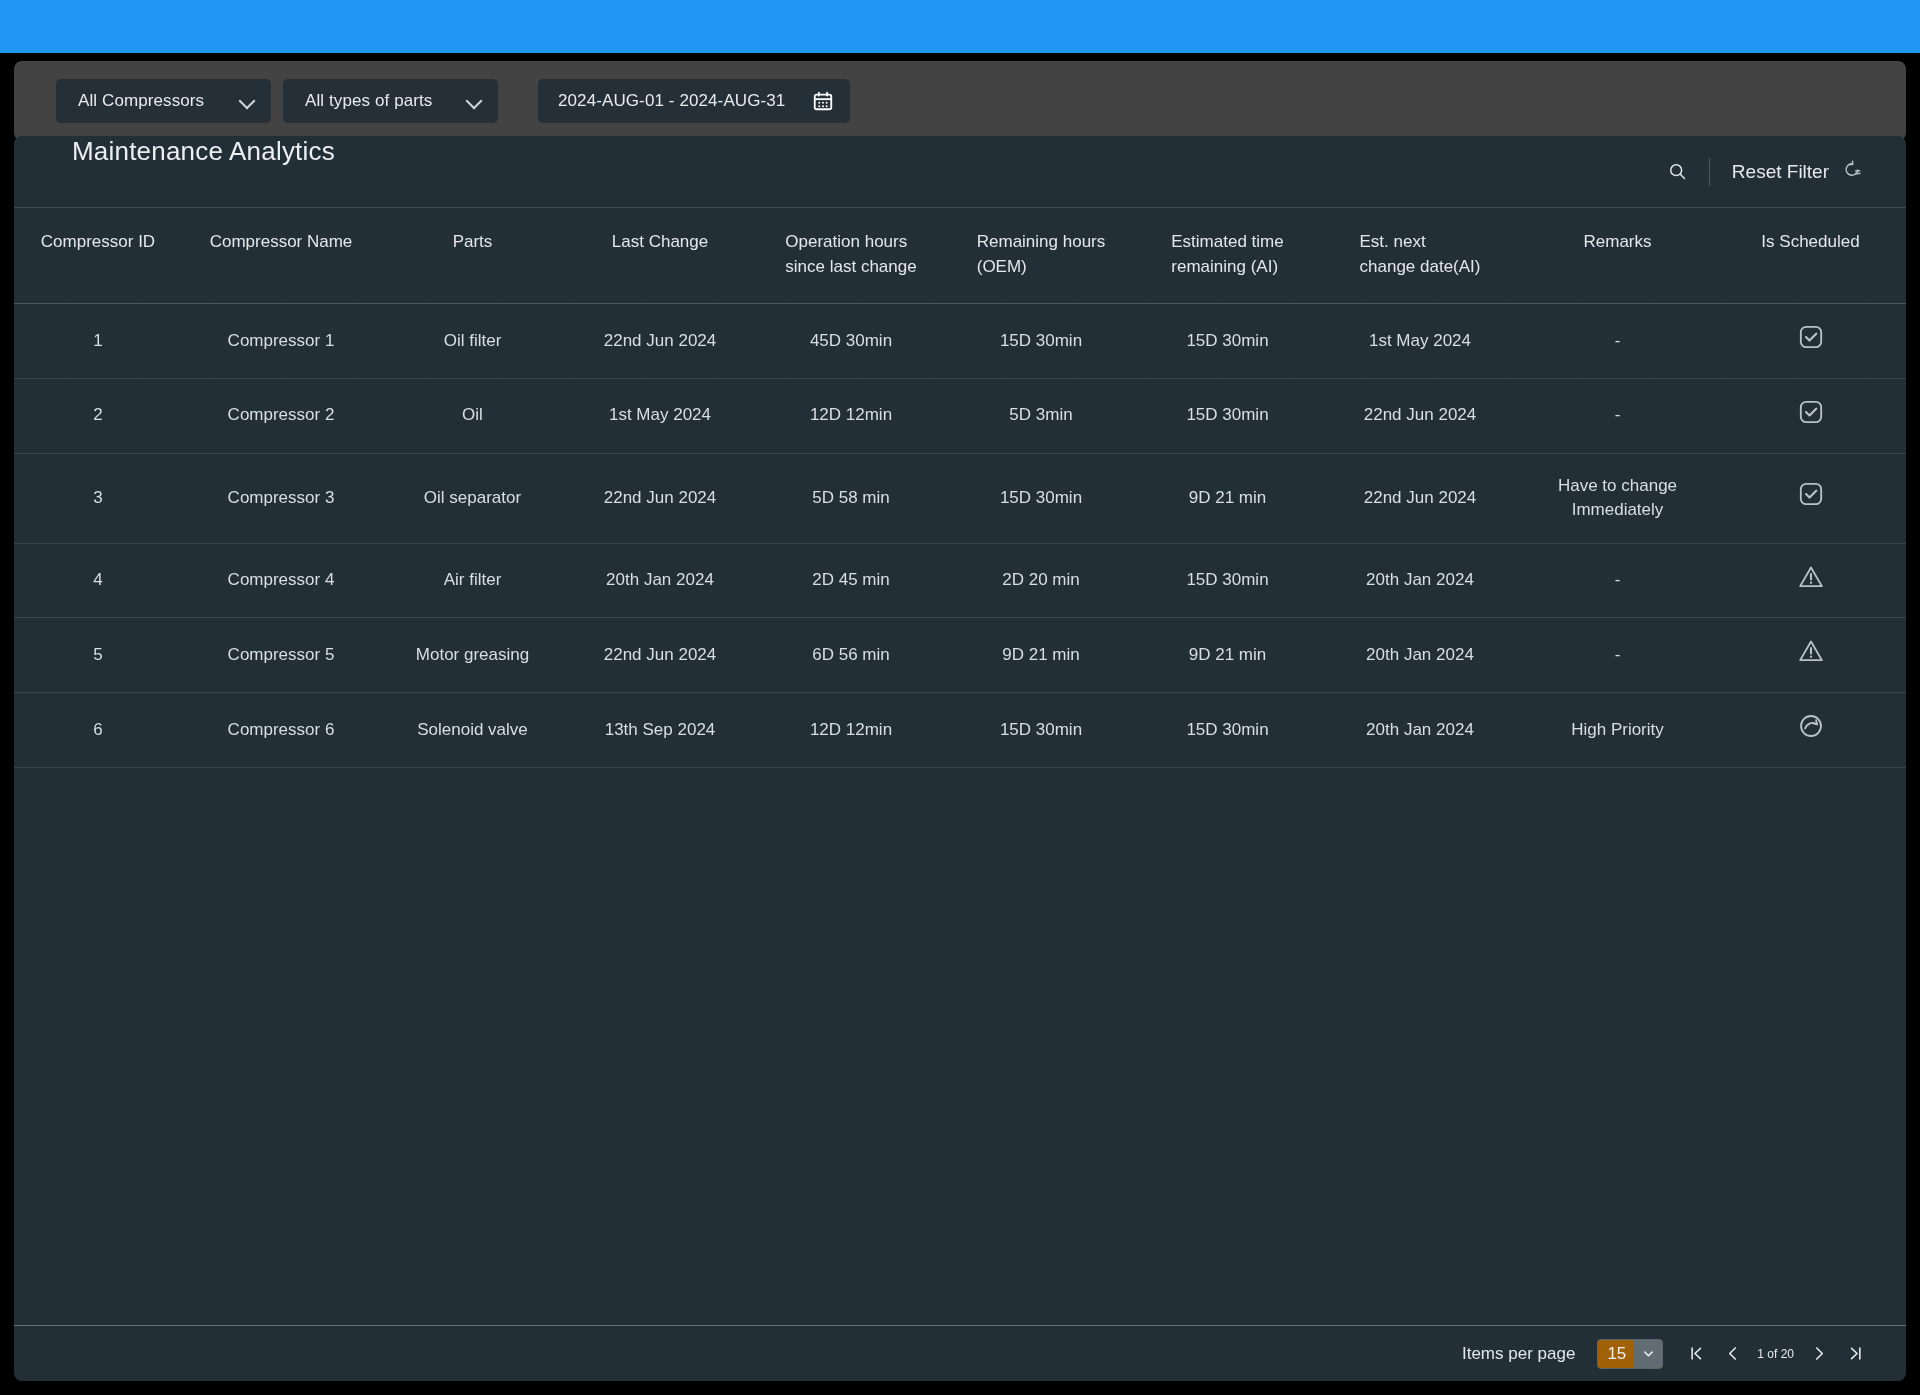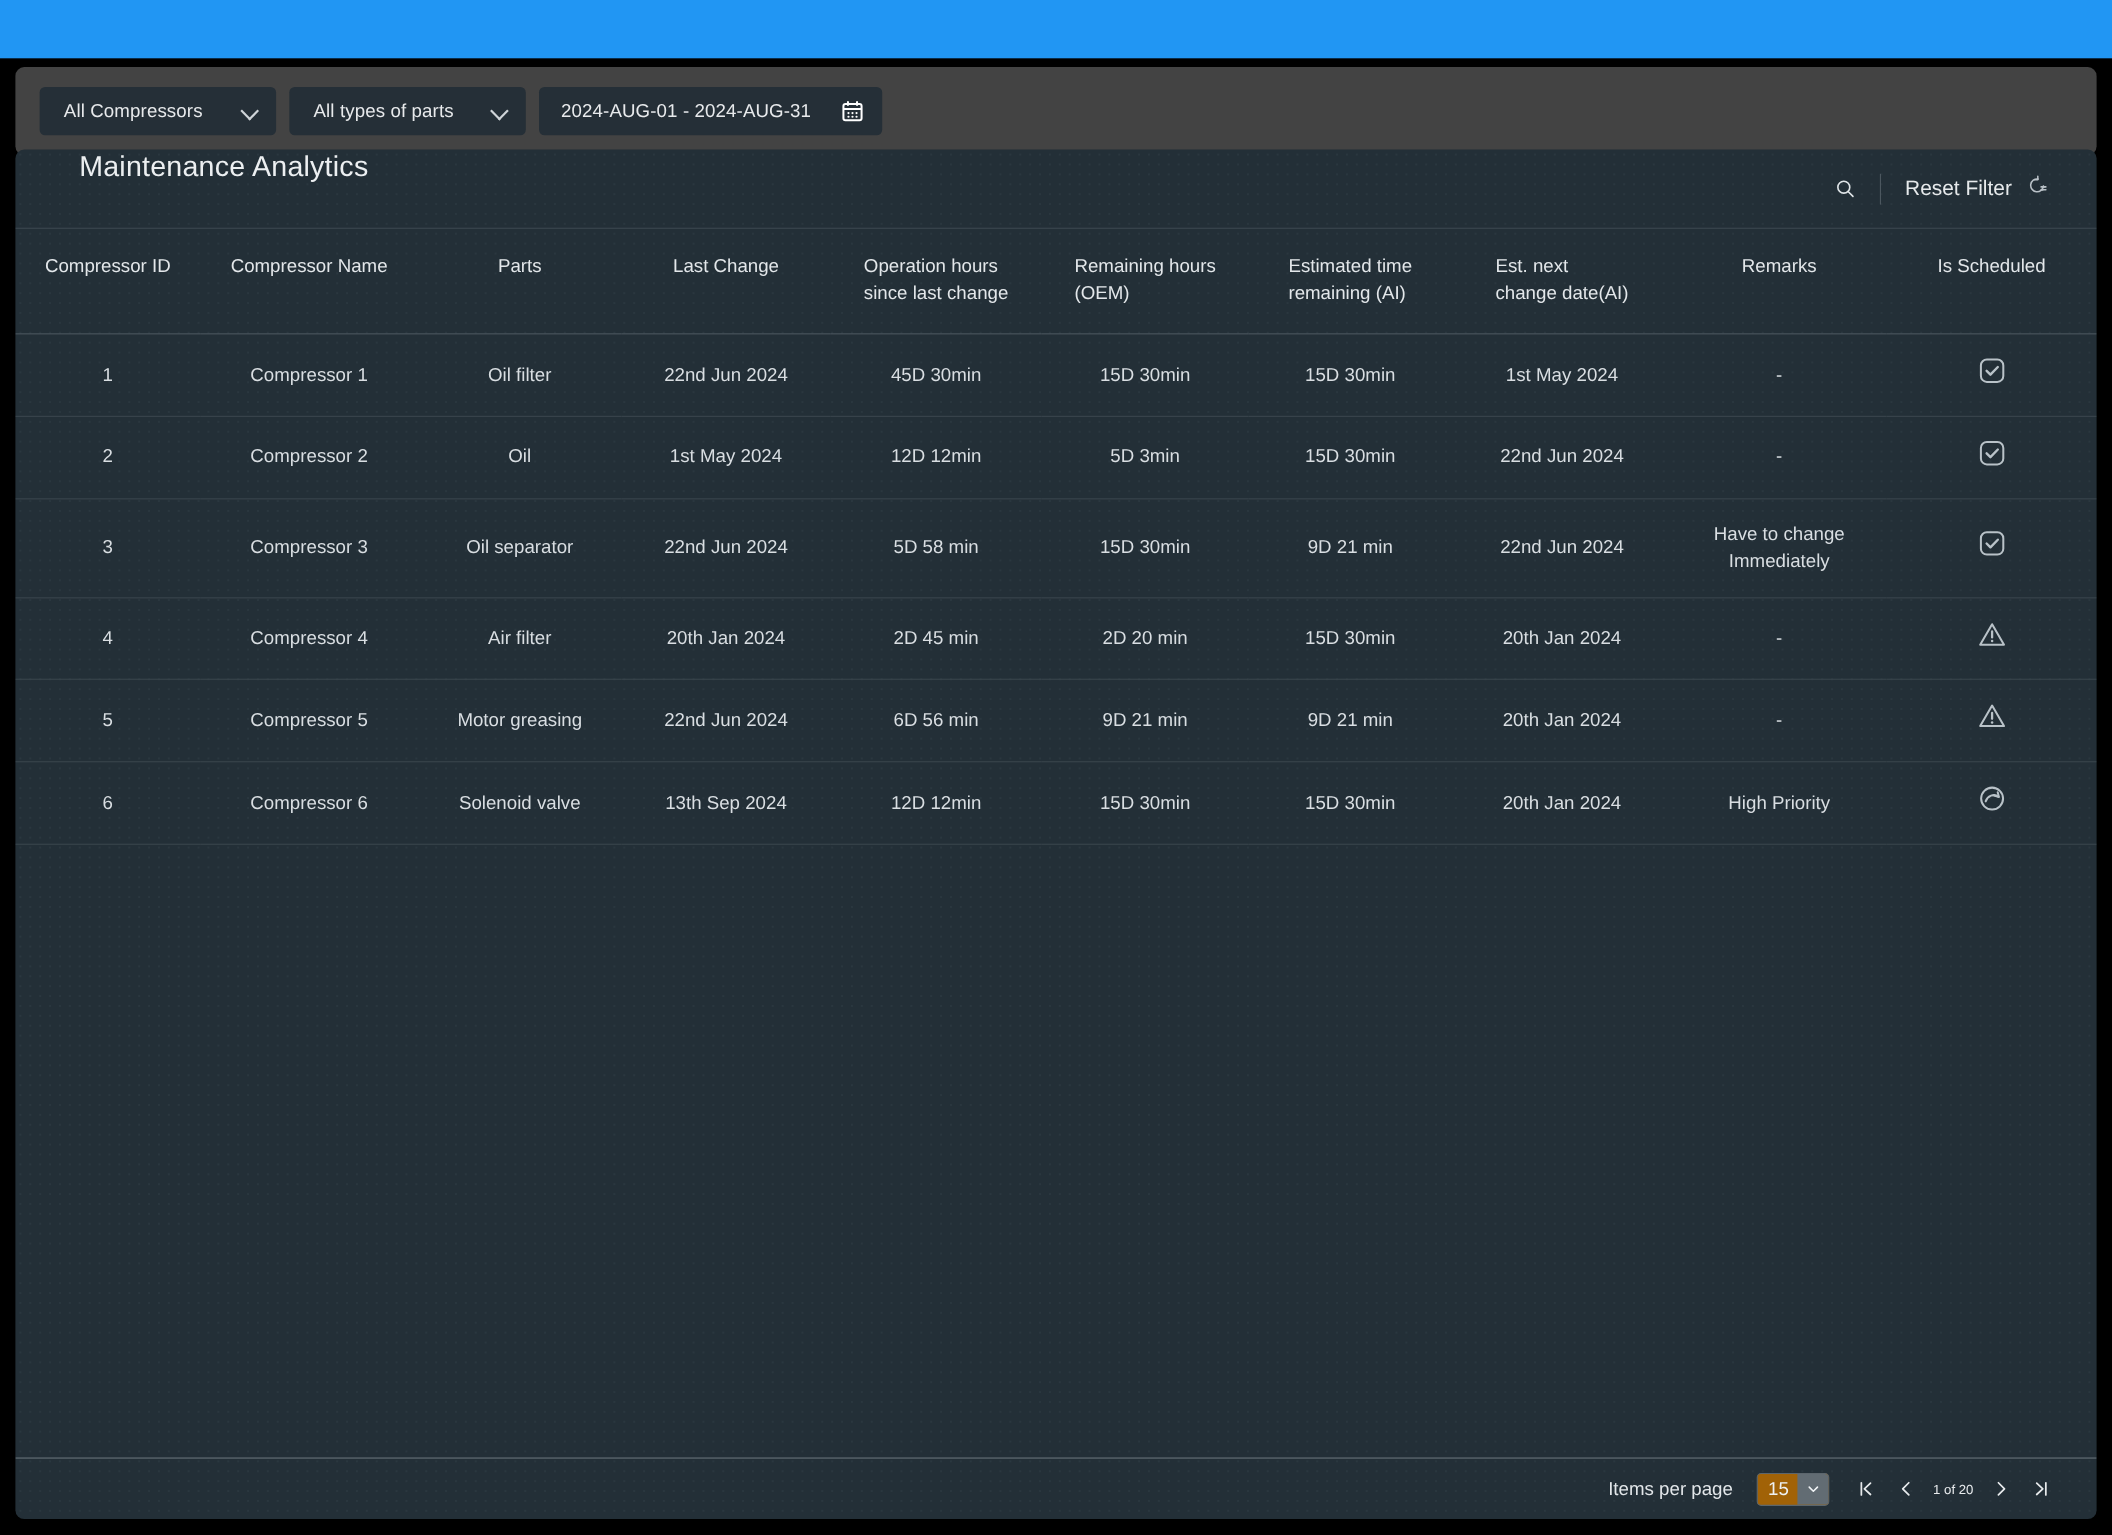--- a/index.html
+++ b/index.html
@@ -32,21 +32,21 @@
   .filterbar {
     position: absolute;
     top: 61px;
     left: 14px;
     width: 1892px;
     height: 80px;
     background: #434343;
     border-radius: 8px;
     display: flex;
     align-items: center;
-    padding-left: 22px;
+    padding-left: 42px;
     gap: 12px;
   }
 
   .dropdown {
     height: 44px;
     background: #252f37;
     border-radius: 5px;
     display: flex;
     align-items: center;
     justify-content: space-between;
@@ -55,20 +55,21 @@
     font-size: 17px;
     letter-spacing: .1px;
     cursor: pointer;
     user-select: none;
   }
   .dropdown.compressors { width: 215px; }
   .dropdown.parts { width: 215px; }
   .dropdown.daterange {
     width: 312px;
     padding: 0 16px 0 20px;
+    margin-left: 28px;
   }
 
   .chev {
     width: 16px; height: 16px;
     display: inline-block;
     position: relative;
     flex: 0 0 auto;
   }
   .chev::before {
     content: "";

